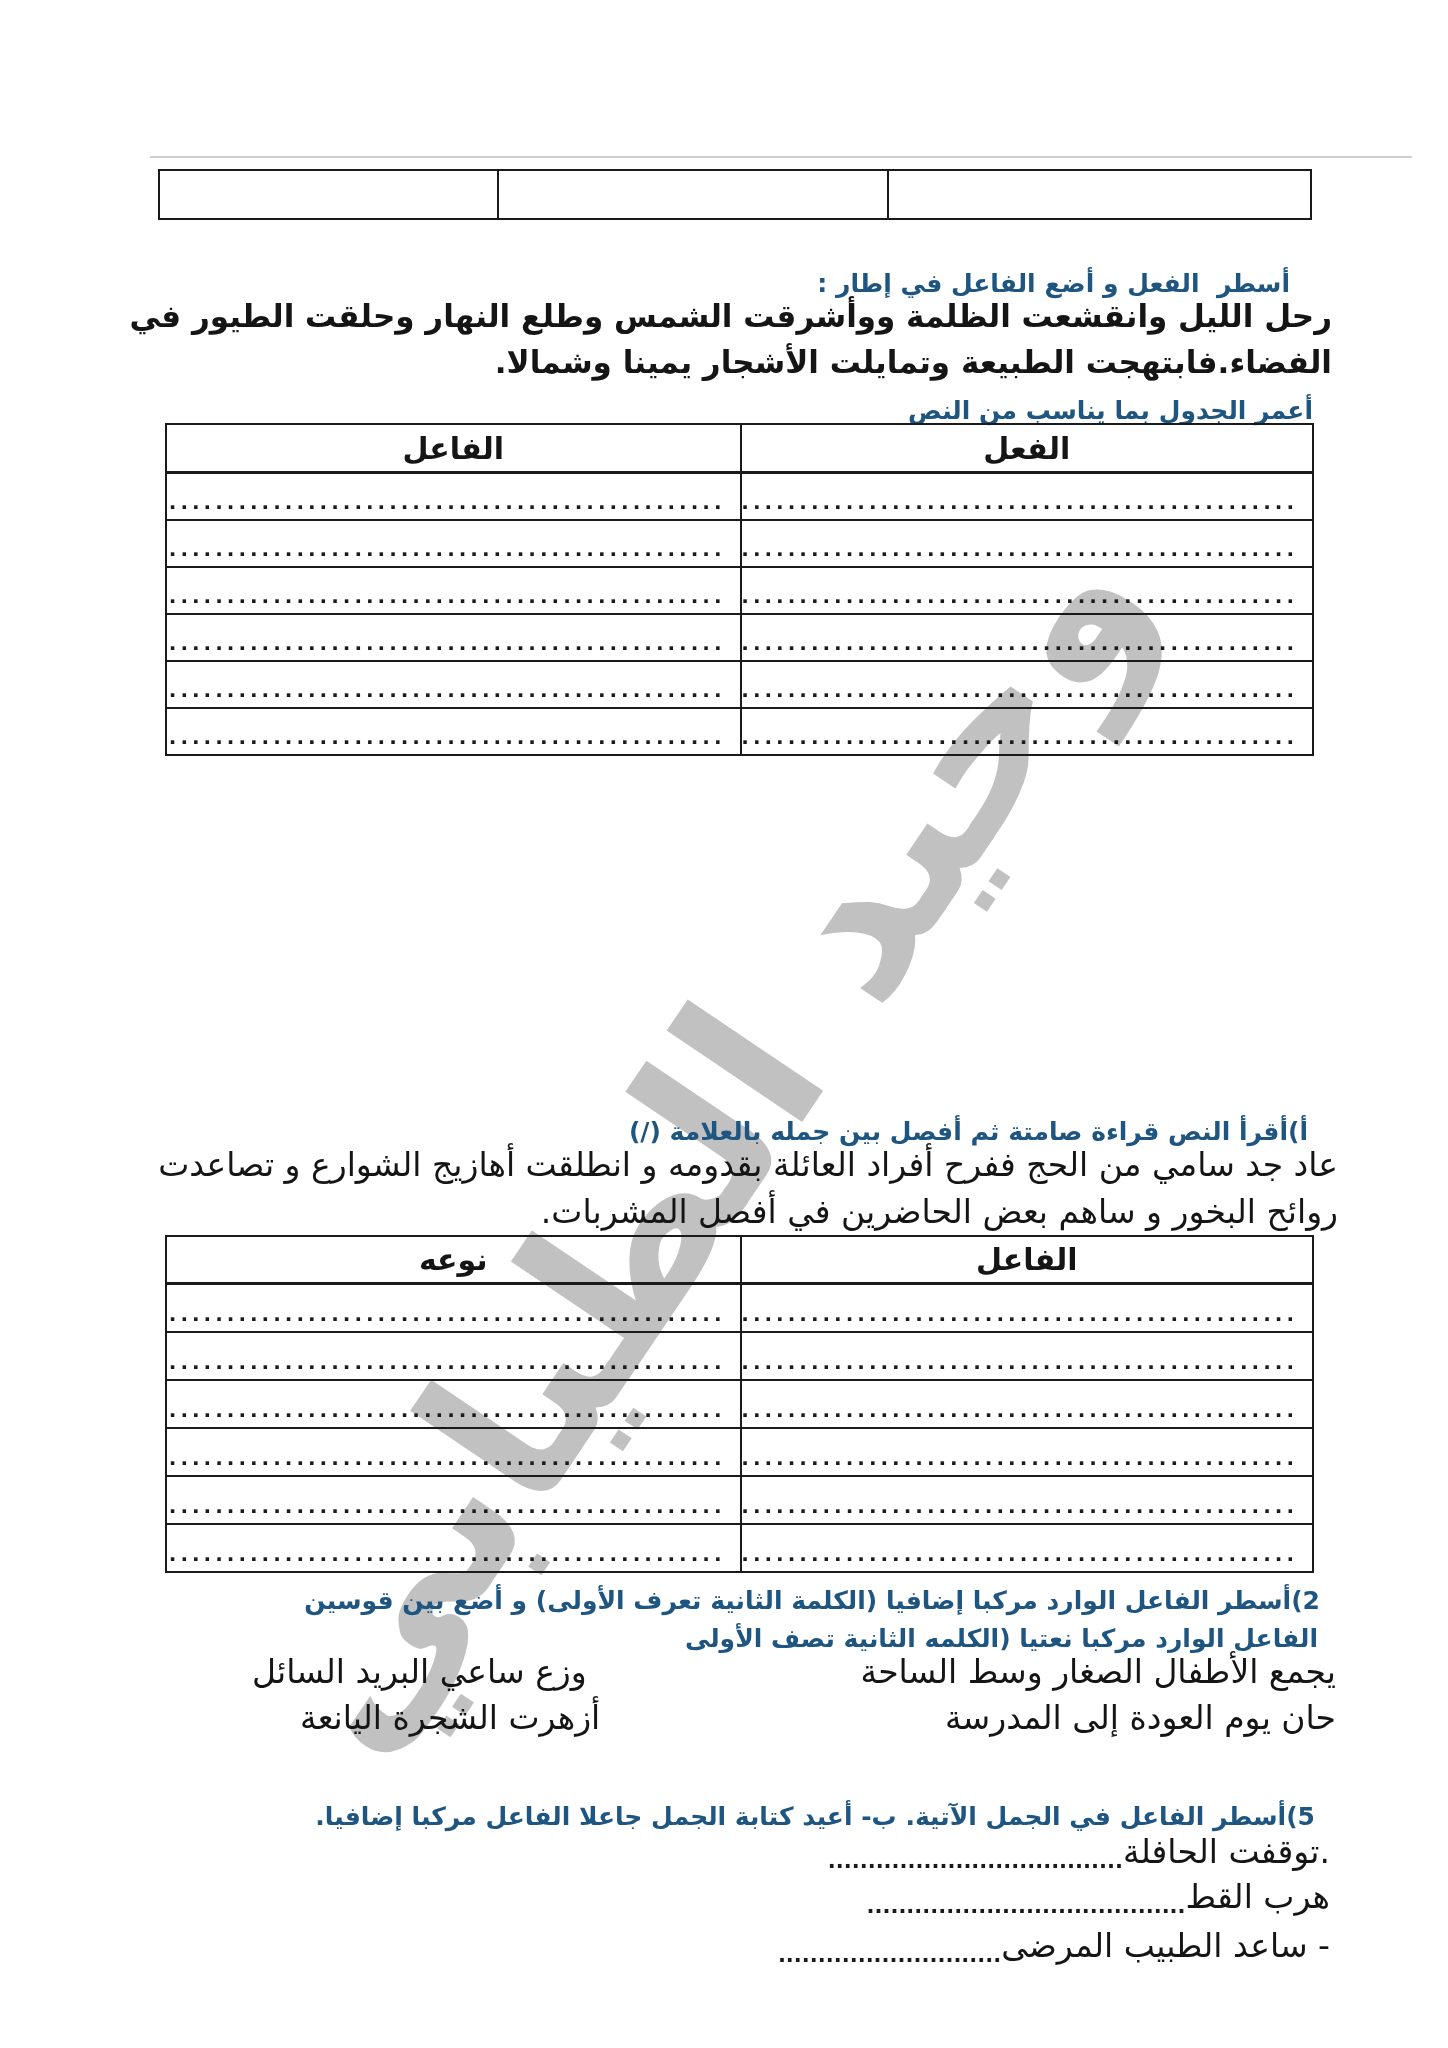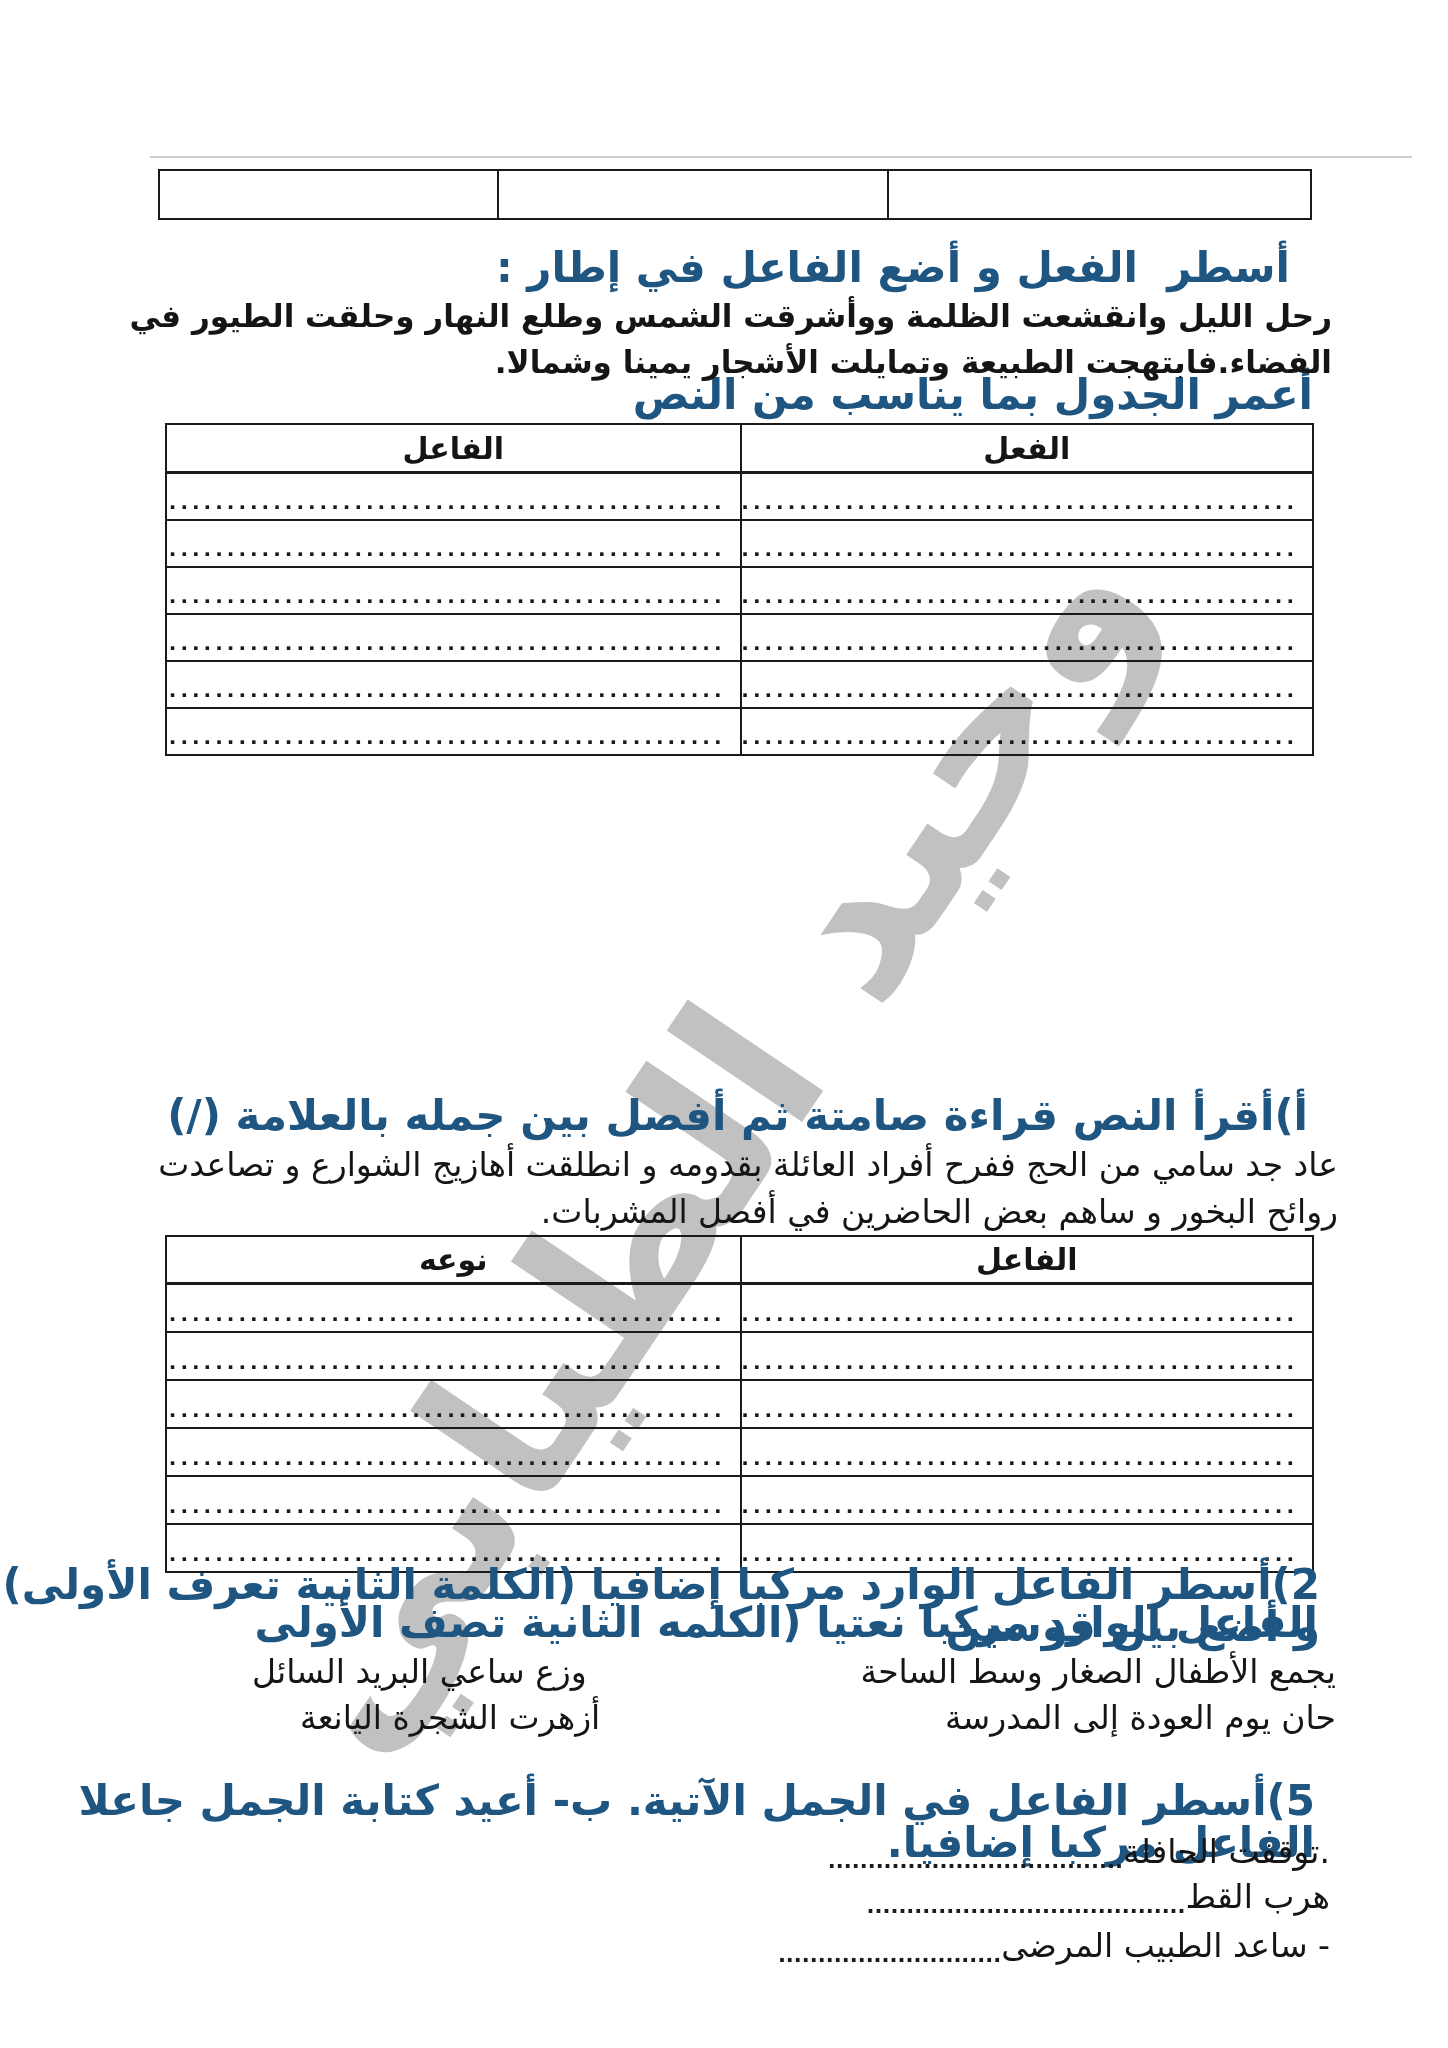--- a/index.html
+++ b/index.html
@@ -7,21 +7,21 @@
     position:relative;
     width:1448px;height:2048px;
     background:#ffffff;
     overflow:hidden;
     direction:rtl;
     font-family:"DejaVu Sans", sans-serif;
     color:#151515;
   }
   .abs{position:absolute;}
   .blue{color:#1f5581;font-weight:bold;}
-  .h{font-size:42px;line-height:42px;white-space:pre-wrap;}
+  .h{font-size:25px;line-height:42px;white-space:pre-wrap;margin-top:16px;}
   .boldtext{font-size:31px;font-weight:bold;line-height:46px;white-space:nowrap;}
   .regtext{font-size:33px;font-weight:normal;line-height:46px;white-space:nowrap;}
   .faint-line{height:2px;background:#cfcfcf;}
   
   .top-table{
     display:flex;flex-direction:row;
     border:2px solid #1a1a1a;
     background:transparent;
   }
   .top-table .cell{height:47px;border-left:2px solid #1a1a1a;}

